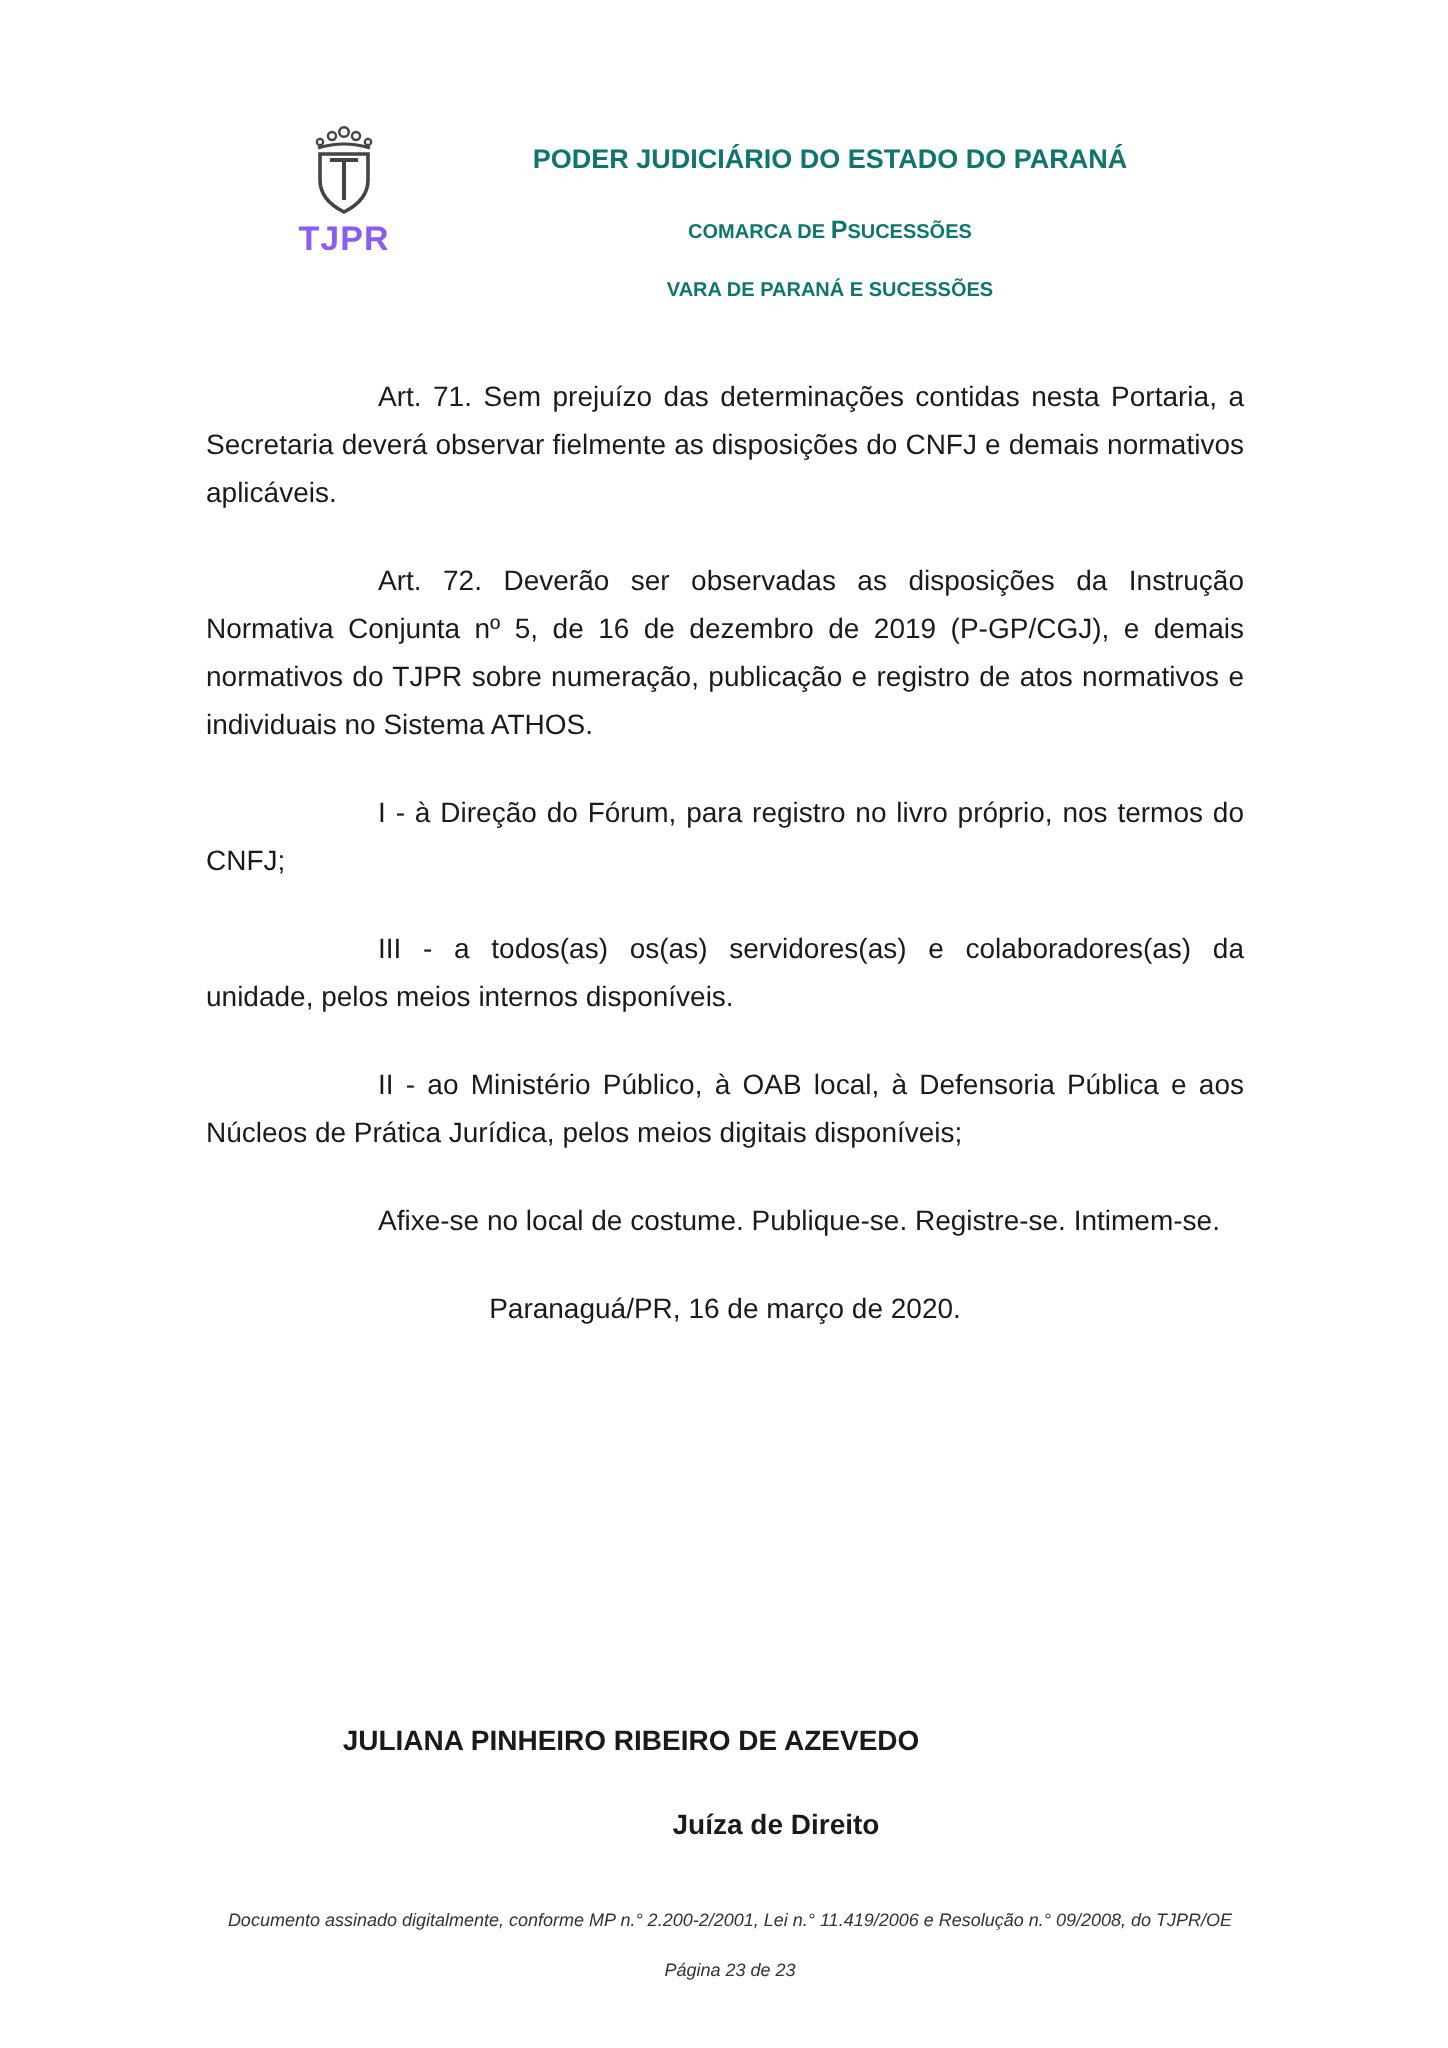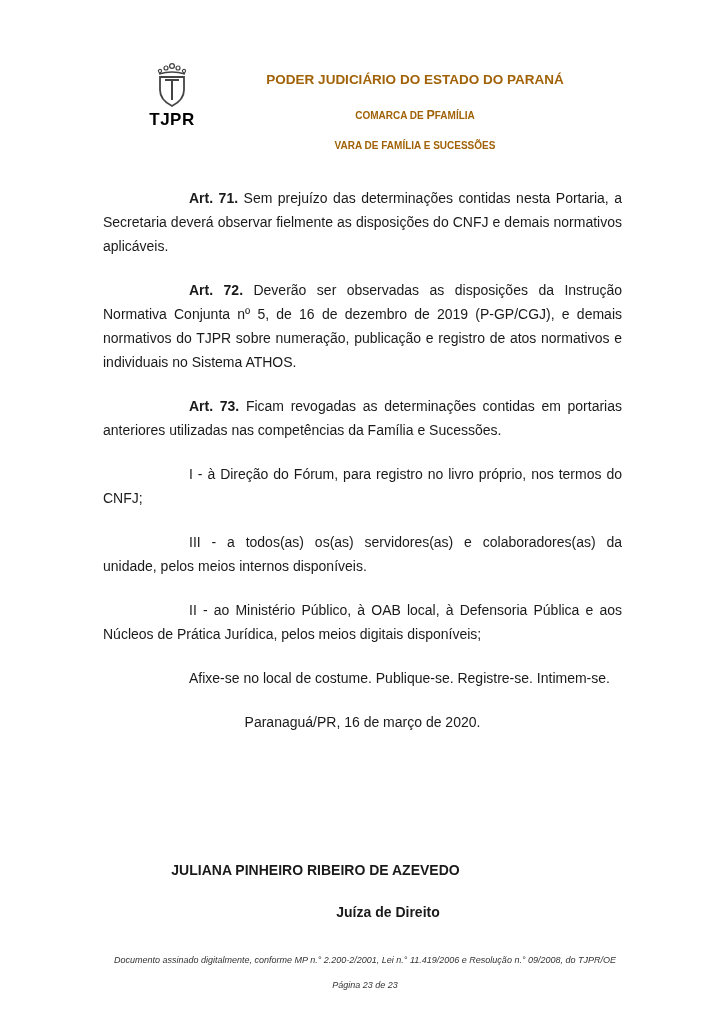--- a/index.html
+++ b/index.html
@@ -1,29 +1,29 @@
 <!DOCTYPE html>
 <html><head>
 <meta charset="utf-8">
 <style>
   html, body { margin: 0; padding: 0; background: #ffffff; }
   body { width: 724px; height: 1024px; position: relative; overflow: hidden;
          font-family: "Liberation Sans", sans-serif; color: #1a1a1a; }
   .logo { position: absolute; left: 146px; top: 62px; width: 52px; height: 70px; }
   .logo svg { display: block; margin: 0 auto; }
   .logo-text { position: absolute; left: 0; top: 48px; width: 52px; text-align: center;
-               font-weight: bold; font-size: 17px; letter-spacing: 0.5px; color: #000000; }
-  .hdr { position: absolute; left: 200px; width: 430px; text-align: center; font-weight: bold; color: #a16207; }
+               font-weight: bold; font-size: 17px; letter-spacing: 0.5px; color: #8b5cf6; }
+  .hdr { position: absolute; left: 200px; width: 430px; text-align: center; font-weight: bold; color: #0f766e; }
   .hdr1 { top: 72px; font-size: 13.5px; }
   .hdr2 { top: 108px; font-size: 10px; }
   .hdr2 .big { font-size: 12.5px; }
   .hdr3 { top: 140px; font-size: 10px; }
   .body { position: absolute; left: 103px; top: 186px; width: 519px; font-size: 14px; line-height: 24px; }
   .p { text-align: justify; text-indent: 86px; margin: 0 0 20px 0; }
-  .p b { font-weight: bold; margin-top: 44px; }
+  .p b { font-weight: normal; margin-top: 44px; }
   .bold-p { font-weight: bold; }
   .center { text-align: center; text-indent: 0; }
   .sig-name { position: absolute; left: 0; width: 631px; top: 862px; text-align: center; font-weight: bold; font-size: 14px; }
   .sig-role { position: absolute; left: 0; width: 724px; top: 904px; text-align: center; font-weight: bold; font-size: 14px; padding-left: 26px; }
   .foot1 { position: absolute; left: 0; width: 730px; top: 955px; text-align: center; font-style: italic; font-size: 9px; color: #333; }
   .foot2 { position: absolute; left: 0; width: 730px; top: 980px; text-align: center; font-style: italic; font-size: 9px; color: #333; }
 </style>
 </head>
 <body>
 
@@ -35,27 +35,26 @@
     <circle cx="5" cy="9" r="1.6" fill="none" stroke="#444" stroke-width="1.1"></circle>
     <circle cx="29" cy="9" r="1.6" fill="none" stroke="#444" stroke-width="1.1"></circle>
     <path d="M4 12 Q17 8 30 12" fill="none" stroke="#444" stroke-width="1.6"></path>
     <path d="M5 15 L29 15 L29 28 Q29 38 17 44 Q5 38 5 28 Z" fill="none" stroke="#444" stroke-width="1.8"></path>
     <path d="M10 18 L24 18 M17 18 L17 38" fill="none" stroke="#444" stroke-width="2"></path>
   </svg>
   <div class="logo-text">TJPR</div>
 </div>
 
 <div class="hdr hdr1">PODER JUDICIÁRIO DO ESTADO DO PARANÁ</div>
-<div class="hdr hdr2"><span>COMARCA DE </span><span class="big">P</span><span>FAMÍLIA</span></div>
-<div class="hdr hdr3">VARA DE FAMÍLIA E SUCESSÕES</div>
+<div class="hdr hdr2"><span>COMARCA DE </span><span class="big">P</span><span>SUCESSÕES</span></div>
+<div class="hdr hdr3">VARA DE PARANÁ E SUCESSÕES</div>
 
 <div class="body">
   <p class="p"><b>Art. 71.</b><span> Sem prejuízo das determinações contidas nesta Portaria, a Secretaria deverá observar fielmente as disposições do CNFJ e demais normativos aplicáveis.</span></p>
   <p class="p"><b>Art. 72.</b><span> Deverão ser observadas as disposições da Instrução Normativa Conjunta nº 5, de 16 de dezembro de 2019 (P-GP/CGJ), e demais normativos do TJPR sobre numeração, publicação e registro de atos normativos e individuais no Sistema ATHOS.</span></p>
-  <p class="p"><b>Art. 73.</b><span> Ficam revogadas as determinações contidas em portarias anteriores utilizadas nas competências da Família e Sucessões.</span></p>
   <p class="p">I - à Direção do Fórum, para registro no livro próprio, nos termos do CNFJ;</p>
   <p class="p">III - a todos(as) os(as) servidores(as) e colaboradores(as) da unidade, pelos meios internos disponíveis.</p>
   <p class="p">II - ao Ministério Público, à OAB local, à Defensoria Pública e aos Núcleos de Prática Jurídica, pelos meios digitais disponíveis;</p>
   <p class="p">Afixe-se no local de costume. Publique-se. Registre-se. Intimem-se.</p>
   <p class="p center">Paranaguá/PR, 16 de março de 2020.</p>
 </div>
 
 <div class="sig-name">JULIANA PINHEIRO RIBEIRO DE AZEVEDO</div>
 <div class="sig-role">Juíza de Direito</div>
 

